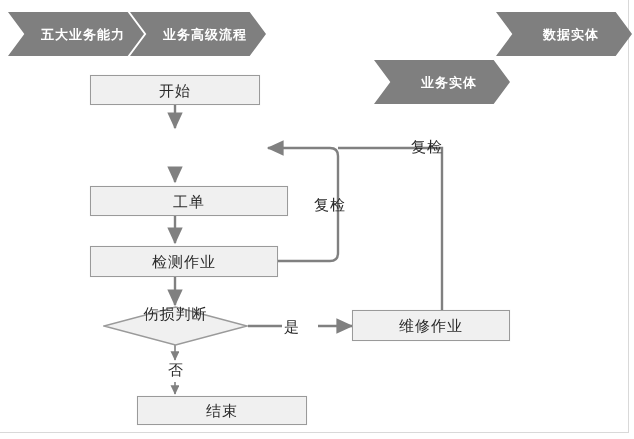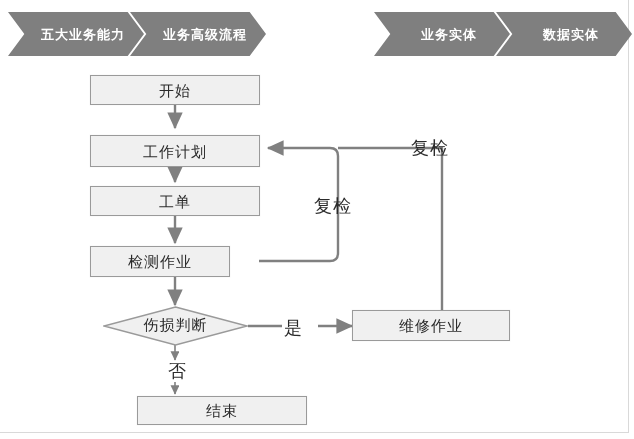--- a/index.html
+++ b/index.html
@@ -83,43 +83,41 @@
     color: #2b2b2b;
     font-size: 15px;
     letter-spacing: 1px;
     box-shadow: 0 0 0 0.5px rgba(0,0,0,0.03);
   }
   .node-label { line-height: 1; white-space: nowrap; }
 
   .diamond-wrap {
     position: absolute;
     display: flex;
-    align-items: center;
     justify-content: center;
-    font-family: Liberation Mono, monospace;
   }
   .diamond-shape {
     position: absolute;
     left: 0; top: 0;
     width: 100%; height: 100%;
   }
   .diamond-label {
     position: relative;
     z-index: 2;
     color: #2b2b2b;
     font-size: 15px;
     letter-spacing: 1px;
     line-height: 1;
     white-space: nowrap;
   }
 
   .edge-label {
     position: absolute;
     color: #2b2b2b;
-    font-size: 18px;
+    font-size: 15px;
     letter-spacing: 1px;
     line-height: 1;
     white-space: nowrap;
   }
   svg.wires {
     position: absolute;
     left: 0; top: 0;
     width: 634px;
     height: 439px;
     overflow: visible;
@@ -132,21 +130,21 @@
 
   <div id="frame-border"></div>
 
   <div id="breadcrumb">
     <div class="chev grey" style="left:8px;">
       <span class="chev-label">五大业务能力</span>
     </div>
     <div class="chev grey" style="left:130px;">
       <span class="chev-label">业务高级流程</span>
     </div>
-    <div class="chev grey" style="left:374px;">
+    <div class="chev grey" style="left:374px;margin-top:48px;">
       <span class="chev-label">业务实体</span>
     </div>
     <div class="chev grey" style="left:496px;">
       <span class="chev-label">数据实体</span>
     </div>
   </div>
 
   <div id="flow">
 
     <svg class="wires" viewBox="0 0 634 439">
@@ -175,29 +173,26 @@
       <line x1="318" y1="326" x2="352" y2="326" stroke="#808080" stroke-width="2.4" marker-end="url(#ah)"></line>
 
       <line x1="175" y1="345" x2="175" y2="360" stroke="#808080" stroke-width="1.6" marker-end="url(#ah-small)"></line>
       <line x1="175" y1="382" x2="175" y2="394" stroke="#808080" stroke-width="1.6" marker-end="url(#ah-small)"></line>
     </svg>
 
     <div class="node" style="left:90px;  top:75px;  width:170px; height:30px;">
       <span class="node-label">开始</span>
     </div>
 
-    <div class="node" style="left:90px;  top:135px; width:170px; height:32px;">
-      <span class="node-label">工作计划</span>
-    </div>
-
-    <div class="node" style="left:90px;  top:186px; width:170px; height:30px;">
+
+    <div class="node" style="left:90px;  top:186px; width:198px; height:30px;">
       <span class="node-label">工单</span>
     </div>
 
-    <div class="node" style="left:90px;  top:246px; width:140px; height:31px;">
+    <div class="node" style="left:90px;  top:246px; width:188px; height:31px;">
       <span class="node-label">检测作业</span>
     </div>
 
     <div class="diamond-wrap" style="left:103px; top:306px; width:145px; height:40px;">
       <svg class="diamond-shape" viewBox="0 0 145 40" preserveAspectRatio="none">
         <polygon points="72.5,1 144,20 72.5,39 1,20" fill="#f0f0f0" stroke="#9a9a9a" stroke-width="1.4"></polygon>
       </svg>
       <span class="diamond-label">伤损判断</span>
     </div>
 

